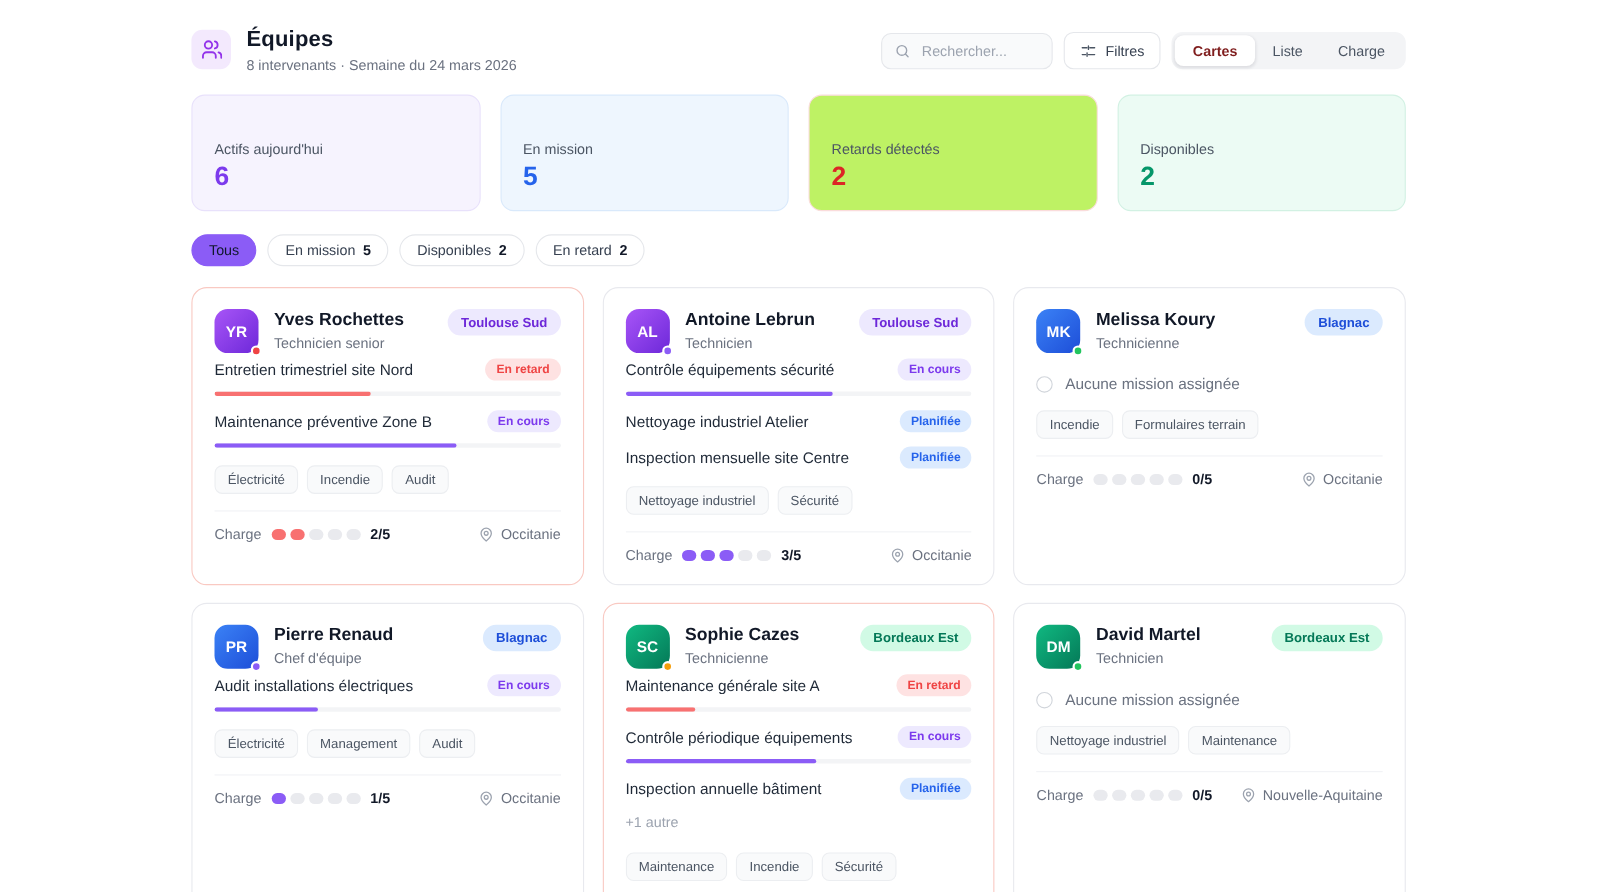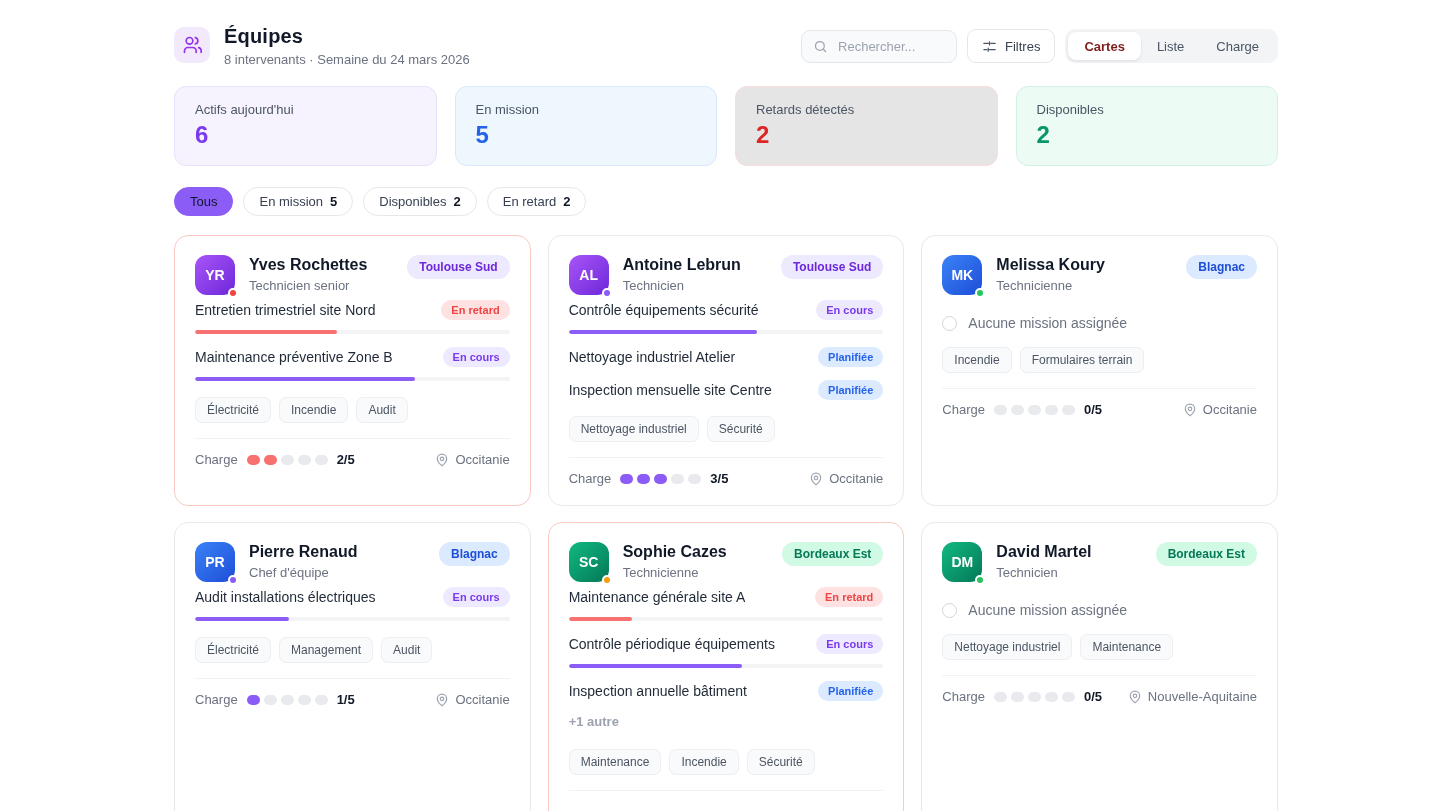--- a/index.html
+++ b/index.html
@@ -28,21 +28,21 @@
                  background:#fff; border:1px solid #e5e7eb; border-radius:9px;
                  font-size:13px; font-weight:500; color:#374151; cursor:pointer; font-family:inherit; }
   .segmented { display:flex; align-items:center; background:#f3f4f6; border-radius:10px; padding:3px; }
   .seg-tab { height:28px; padding:0 16px; border:none; background:transparent; border-radius:8px;
              font-size:13px; font-weight:500; color:#4b5563; cursor:pointer; font-family:inherit; }
   .seg-tab.active { background:#fff; color:#7f1d1d; font-weight:700; box-shadow:0 1px 3px rgba(17,24,39,.10); }
 
   
   .stats { display:grid; grid-template-columns:repeat(4,1fr); gap:18px; margin-top:19px; }
   .stat-card { border-radius:12px; padding:15px 20px 17px; border:1px solid transparent; }
-  .stat-label { font-size:13px; color:#4b5563; }
+  .stat-label { font-size:13px; color:#4b5563;margin-top:26px; }
   .stat-value { font-size:24px; font-weight:800; margin-top:5px; line-height:1.1; }
 
   
   .pills { display:flex; gap:10px; margin-top:21px; }
   .pill { display:flex; align-items:center; gap:7px; height:29px; padding:0 15px; border-radius:999px;
           background:#fff; border:1px solid #e5e7eb; font-size:13px; color:#374151; cursor:pointer; font-family:inherit; }
   .pill .count { font-weight:700; color:#111827; }
   .pill.active { background:#8b5cf6; border-color:#8b5cf6; color:#0f172a; font-weight:400; }
 
   
@@ -68,21 +68,21 @@
   .badge.late    { background:#fee2e2; color:#ef4444; }
   .badge.active  { background:#ede9fe; color:#7c3aed; }
   .badge.planned { background:#dbeafe; color:#2563eb; }
   .bar { height:4px; background:#f3f4f6; border-radius:99px; margin-top:10px; overflow:hidden; }
   .bar-fill { height:100%; border-radius:99px; }
   .fill-late { background:#f87171; } .fill-active { background:#8b5cf6; }
 
   .empty { display:flex; align-items:center; gap:11px; margin-top:20px; color:#6b7280; font-size:14px; }
   .empty-circle { width:15px; height:15px; border-radius:50%; border:1.5px solid #d1d5db; flex:0 0 auto; }
 
-  .more { font-size:13px; color:#9ca3af; margin:1px 0 20px;font-weight:bold; }
+  .more { font-size:13px; color:#9ca3af; margin:1px 0 20px; }
 
   .tags { display:flex; gap:8px; margin-top:16px; flex-wrap:wrap; }
   .tag { padding:5px 11px; background:#f9fafb; border:1px solid #eceef1; border-radius:7px;
          font-size:12px; color:#4b5563; white-space:nowrap; }
 
   .footer { display:flex; justify-content:space-between; align-items:center;
             margin-top:15px; padding-top:13px; border-top:1px solid #f1f2f5; }
   .charge { display:flex; align-items:center; }
   .charge-label { font-size:13px; color:#6b7280; margin-right:9px; }
   .dots { display:flex; gap:4px; align-items:center; }
@@ -144,21 +144,21 @@
 
   <section class="stats">
       <div class="stat-card" style="background: rgb(246, 243, 254); border-color: rgb(232, 225, 251);">
         <div class="stat-label">Actifs aujourd'hui</div>
         <div class="stat-value" style="color: rgb(124, 58, 237);">6</div>
       </div>
       <div class="stat-card" style="background: rgb(238, 246, 254); border-color: rgb(217, 233, 251);">
         <div class="stat-label">En mission</div>
         <div class="stat-value" style="color: rgb(37, 99, 235);">5</div>
       </div>
-      <div class="stat-card" style="background: #e5e5e5; border-color: rgb(250, 220, 220);">
+      <div class="stat-card" style="background: #bef264; border-color: rgb(250, 220, 220);">
         <div class="stat-label">Retards détectés</div>
         <div class="stat-value" style="color: rgb(220, 38, 38);">2</div>
       </div>
       <div class="stat-card" style="background: rgb(236, 251, 244); border-color: rgb(210, 241, 227);">
         <div class="stat-label">Disponibles</div>
         <div class="stat-value" style="color: rgb(5, 150, 105);">2</div>
       </div>
     </section>
 
   <div class="pills">

